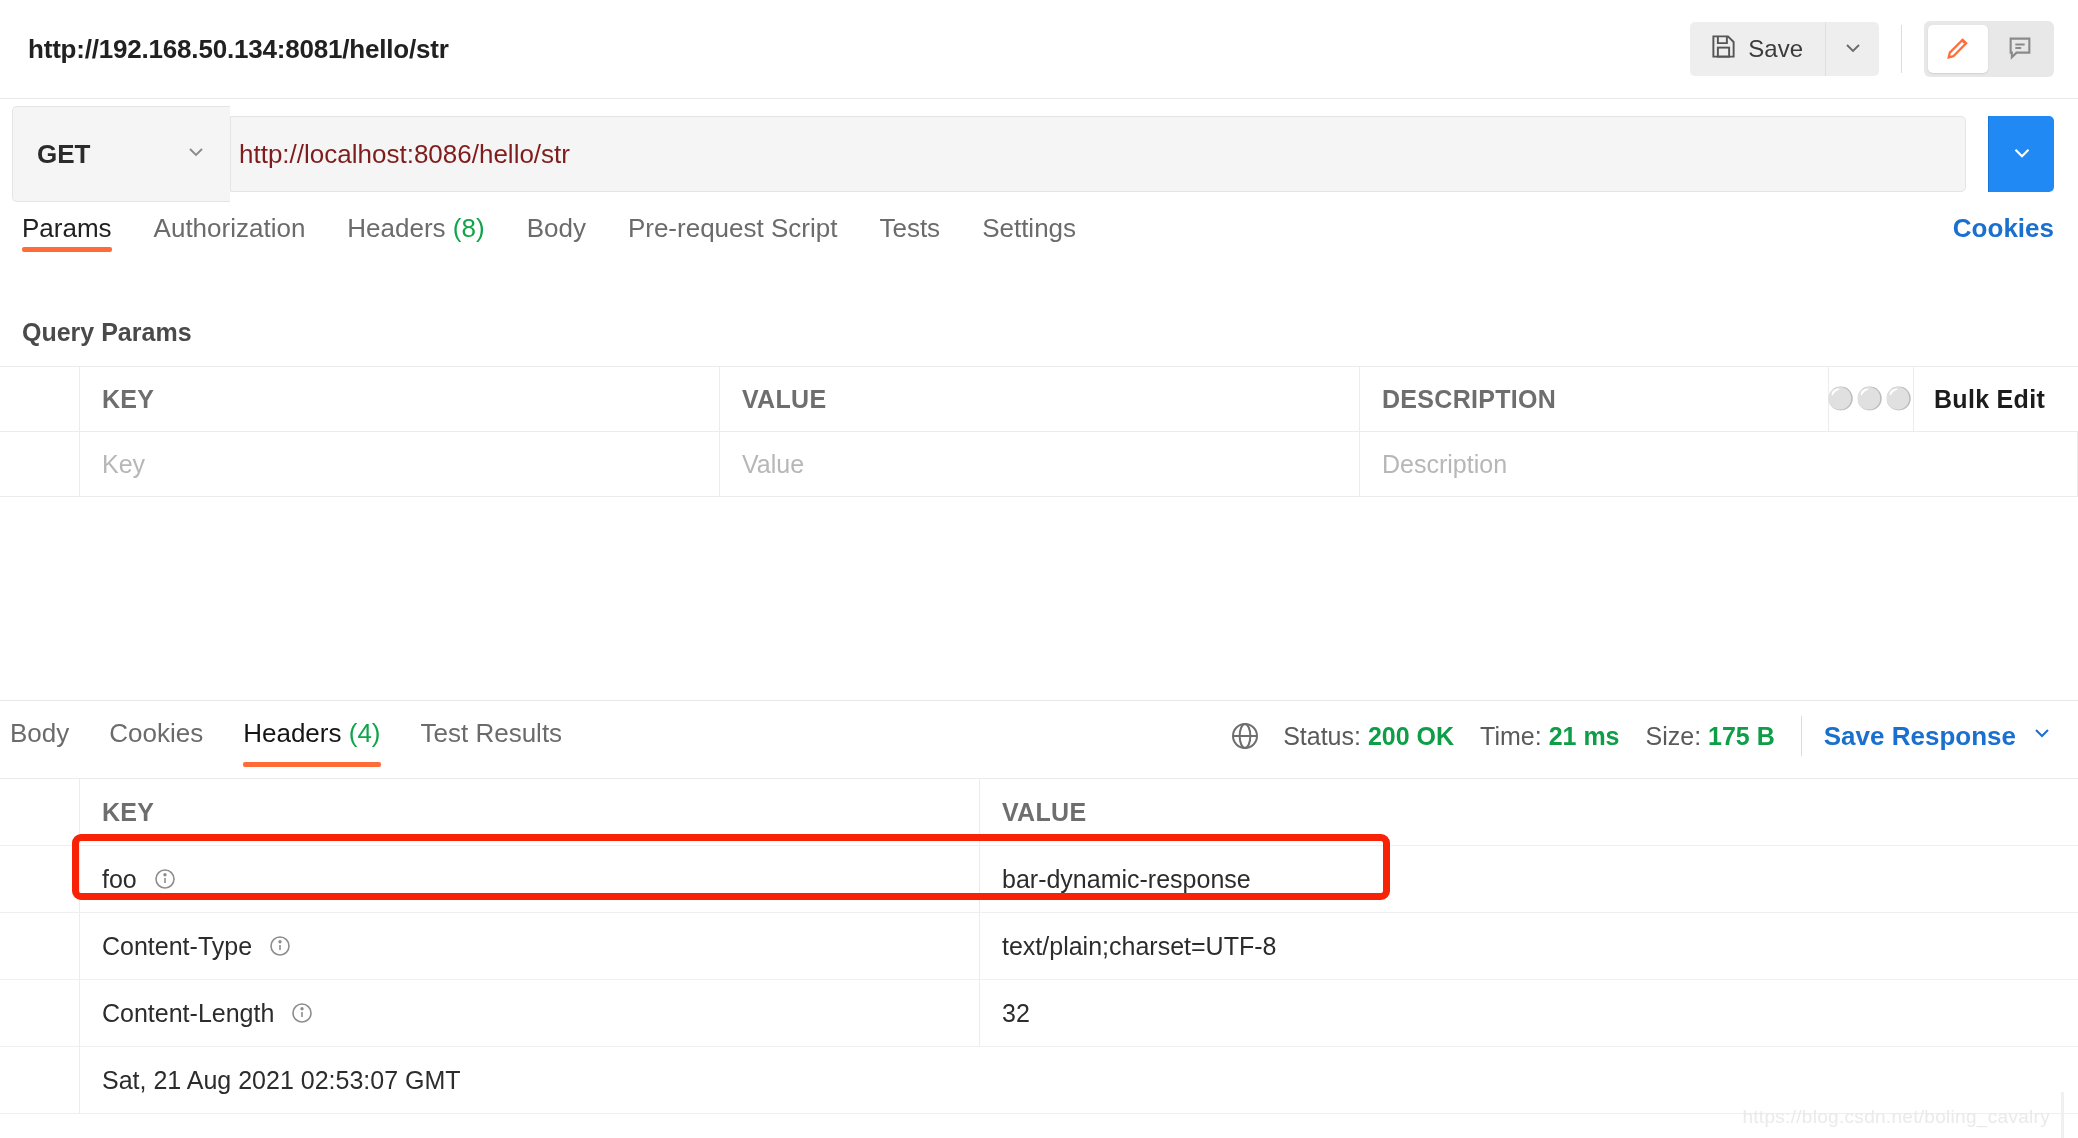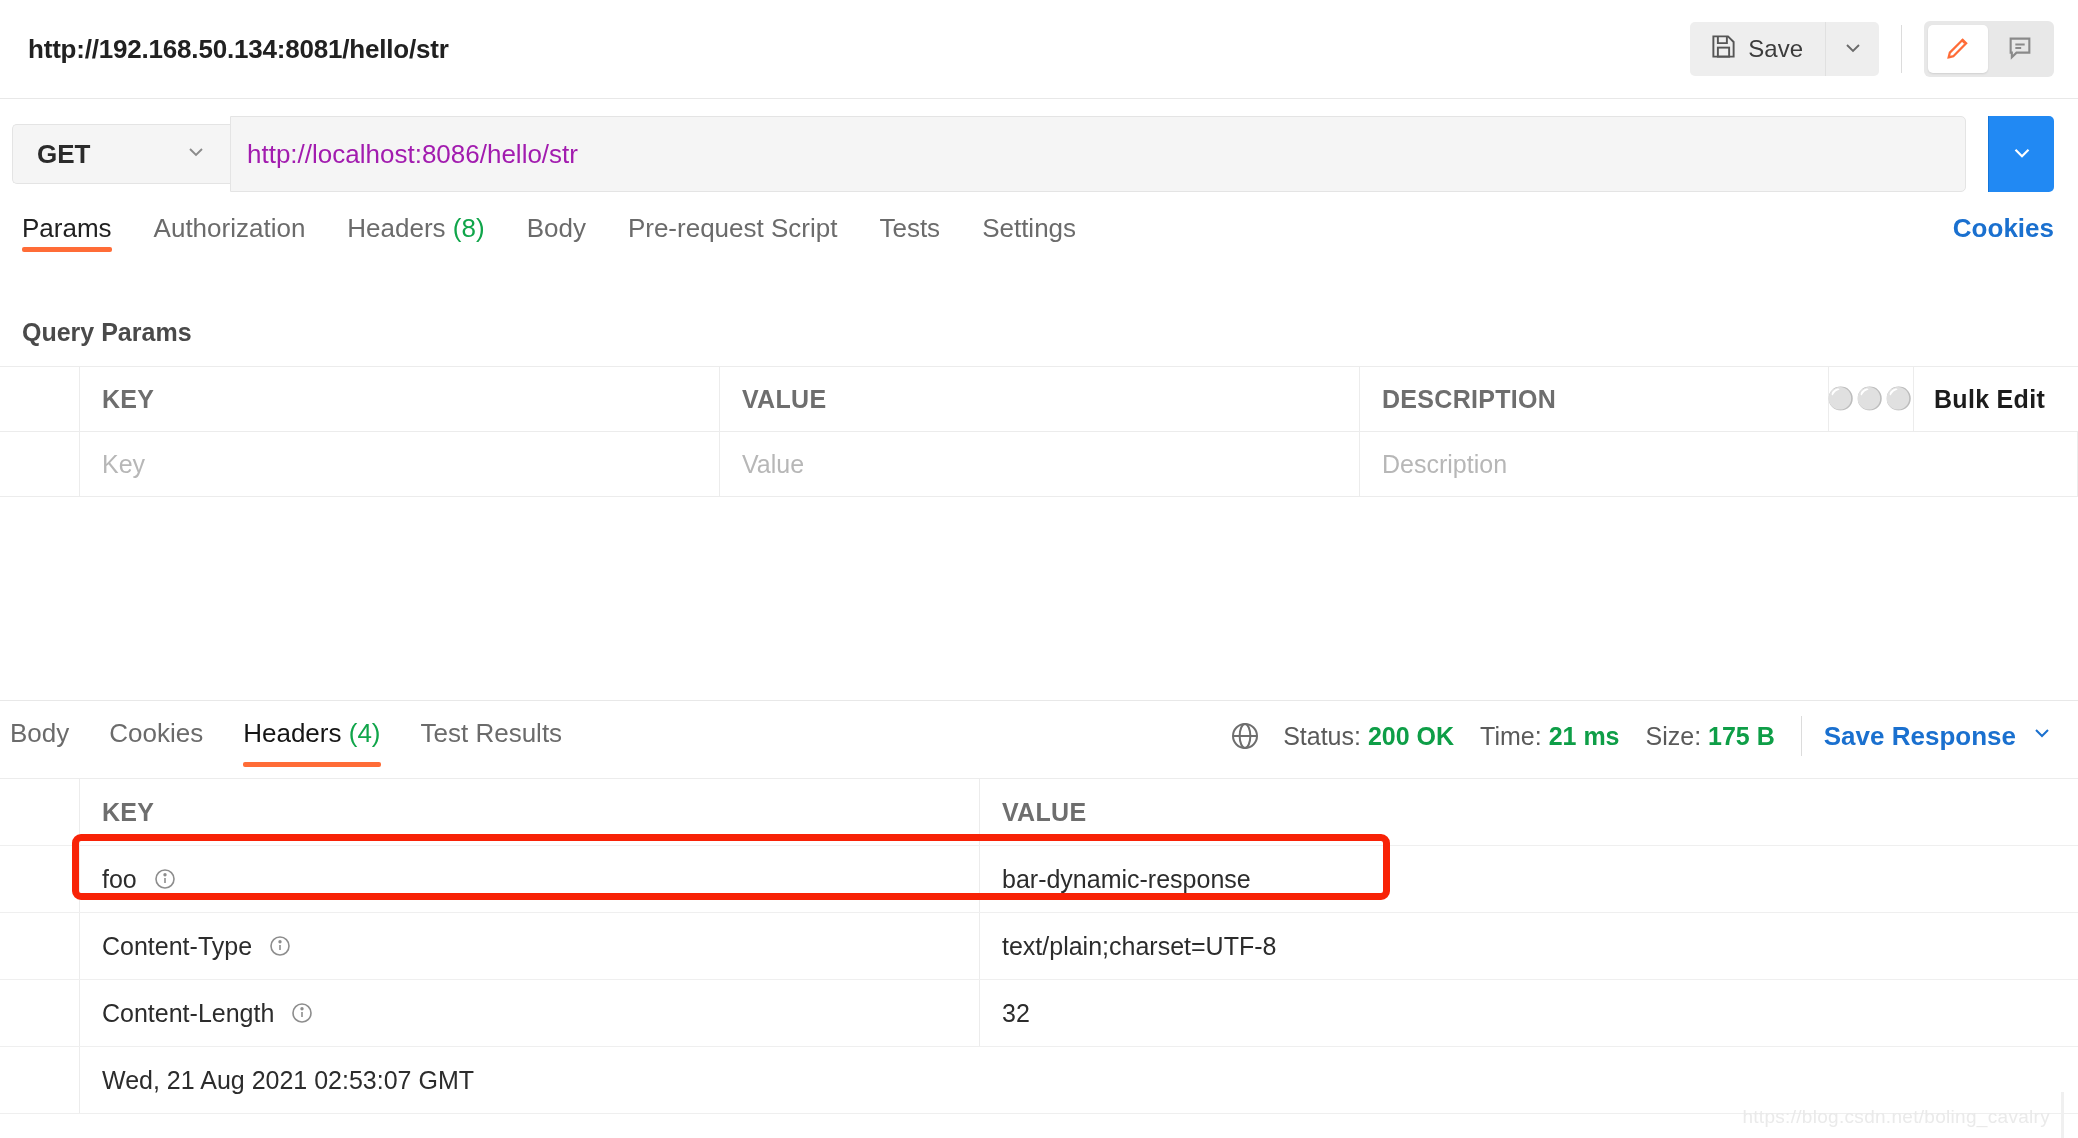--- a/index.html
+++ b/index.html
@@ -47,28 +47,28 @@
   }
   .tg-btn.active { background:#ffffff; box-shadow: 0 1px 2px rgba(0,0,0,.10); }
 
   
   .urlrow {
     position:absolute; left:0; top:99px; width:2078px; height:110px;
     display:flex; align-items:center; padding: 0 24px 0 12px; gap:0;
   }
   .method-box {
     display:flex; align-items:center; justify-content:space-between;
-    width:218px; height:60px; background:#f5f5f5;
+    width:218px; height:96px; background:#f5f5f5;
     border:1px solid #e4e4e4; border-right:none; border-radius:5px 0 0 5px;
     padding: 0 22px 0 24px; cursor:pointer;
   }
   .method-label { font-size:26px; font-weight:700; color:#2b2b2b; }
   .url-input {
     flex:1; height:76px; background:#f5f5f5; border:1px solid #e4e4e4;
-    border-radius:0 5px 5px 0; padding: 0 16px; font-size:26px; color:#a21caf;
+    border-radius:0 5px 5px 0; padding: 0 8px; font-size:26px; color:#7f1d1d;
     font-family:"Liberation Sans", sans-serif; outline:none;
   }
   .send-group { display:flex; align-items:center; margin-left:22px; }
   .send-btn {
     background:#2189f3; color:#fff; border:none; border-radius:5px 0 0 5px;
     height:76px; padding:0 42px; font-size:28px; font-weight:700;
     font-family:"Liberation Sans", sans-serif; cursor:pointer;
   }
   .send-caret {
     background:#2189f3; border:none; border-left:1px solid #1476da;
@@ -383,21 +383,21 @@
               <path d="M12 11v5"></path>
               <circle cx="12" cy="7.8" r="0.9" fill="#8d8d8d"></circle>
           </svg>
         </span>
       </div>
       <div class="hcell hc-val">32</div>
     </div>
 
     <div class="hrow">
       <div class="hgutter"></div>
-      <div class="hcell hc-val">Wed, 21 Aug 2021 02:53:07 GMT</div>
+      <div class="hcell hc-val">Sat, 21 Aug 2021 02:53:07 GMT</div>
     </div>
   </div>
 
   <div class="highlight-box"></div>
 
   <div class="wm-bar"></div>
   <div class="watermark">https://blog.csdn.net/boling_cavalry</div>
 </div>
 
 </body></html>

